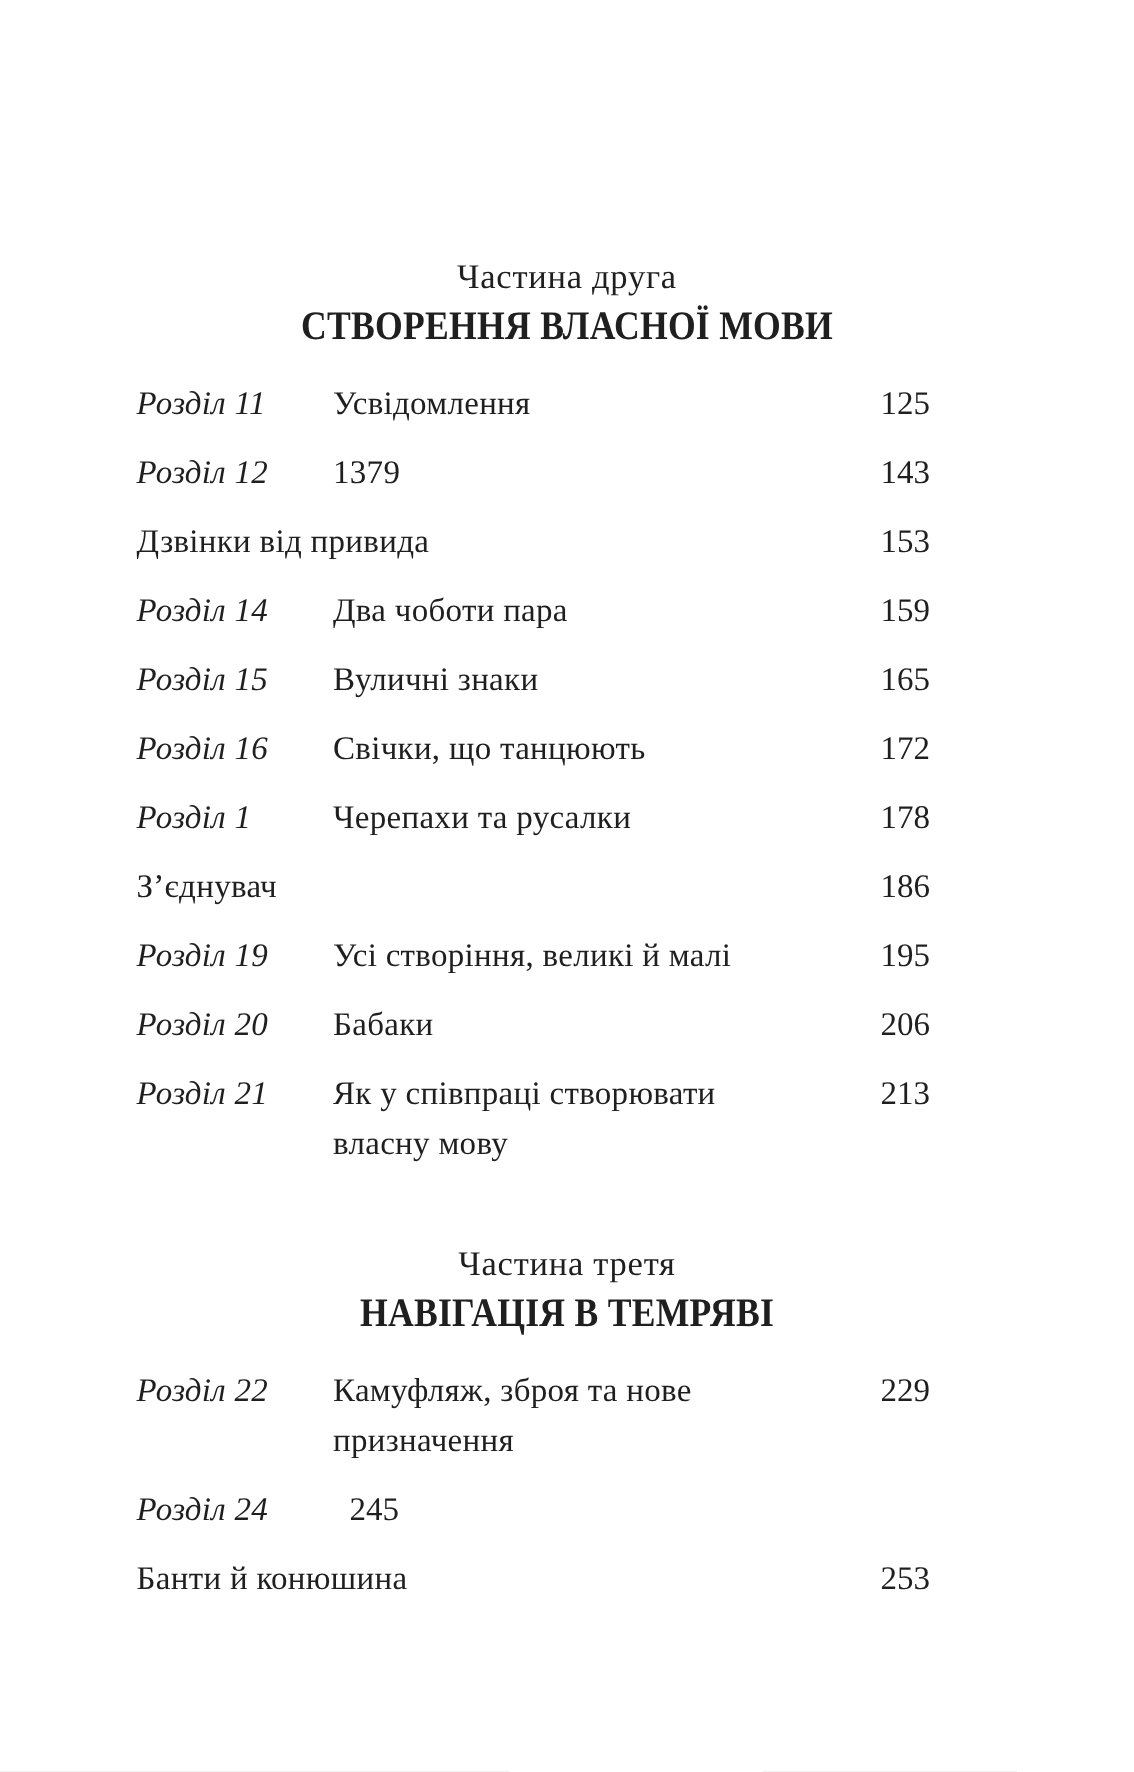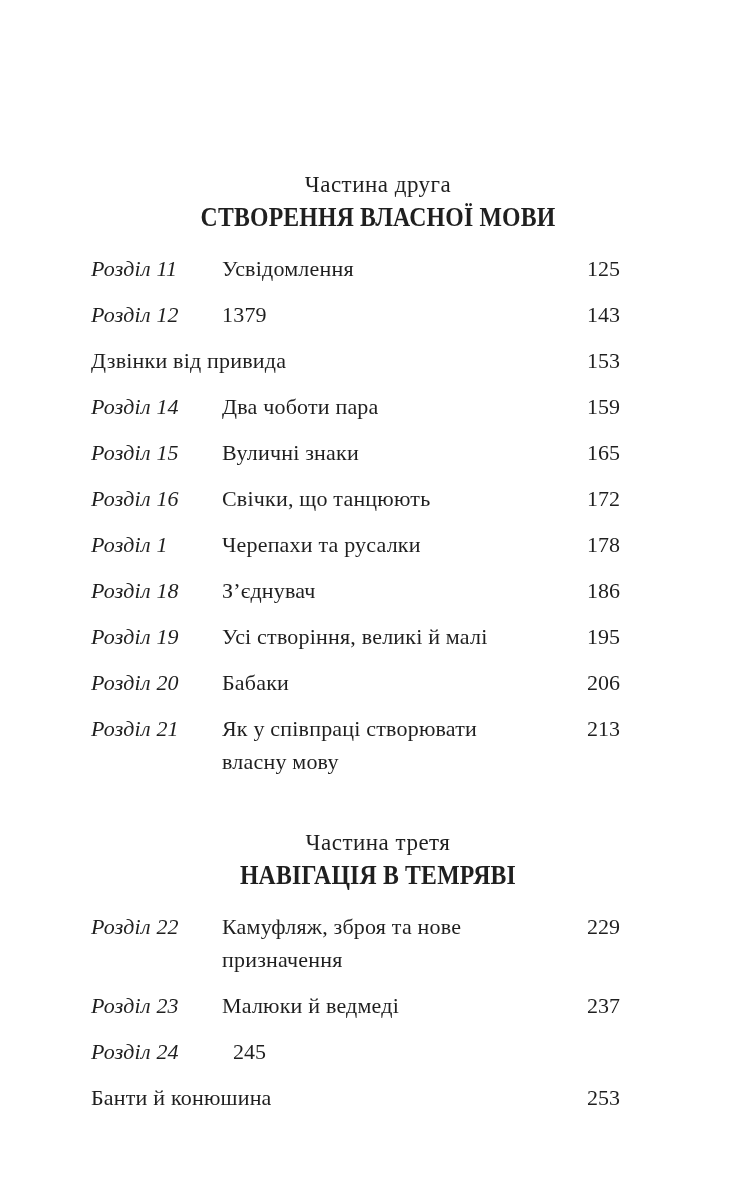--- a/index.html
+++ b/index.html
@@ -65,21 +65,20 @@
     <span class="chapter-label">Розділ 16</span>
     <span class="chapter-title">Свічки, що танцюють</span>
     <span class="chapter-page">172</span>
   </div>
           <div class="row">
     <span class="chapter-label">Розділ 1</span>
     <span class="chapter-title">Черепахи та русалки</span>
     <span class="chapter-page">178</span>
   </div>
           <div class="row">
-    <span class="chapter-label">Розділ 18</span>
     <span class="chapter-title">З’єднувач</span>
     <span class="chapter-page">186</span>
   </div>
           <div class="row">
     <span class="chapter-label">Розділ 19</span>
     <span class="chapter-title">Усі створіння, великі й малі</span>
     <span class="chapter-page">195</span>
   </div>
           <div class="row">
     <span class="chapter-label">Розділ 20</span>
@@ -98,25 +97,20 @@
     <div class="part-label">Частина третя</div>
     <div class="part-title">НАВІГАЦІЯ В ТЕМРЯВІ</div>
     <div class="chapters">
           <div class="row">
     <span class="chapter-label">Розділ 22</span>
     <span class="chapter-title">Камуфляж, зброя та нове
 призначення</span>
     <span class="chapter-page">229</span>
   </div>
           <div class="row">
-    <span class="chapter-label">Розділ 23</span>
-    <span class="chapter-title">Малюки й ведмеді</span>
-    <span class="chapter-page">237</span>
-  </div>
-          <div class="row">
     <span class="chapter-label">Розділ 24</span>
     <span class="chapter-page">245</span>
   </div>
           <div class="row">
     <span class="chapter-title">Банти й конюшина</span>
     <span class="chapter-page">253</span>
   </div>
         </div>
   </section>
     </div>

